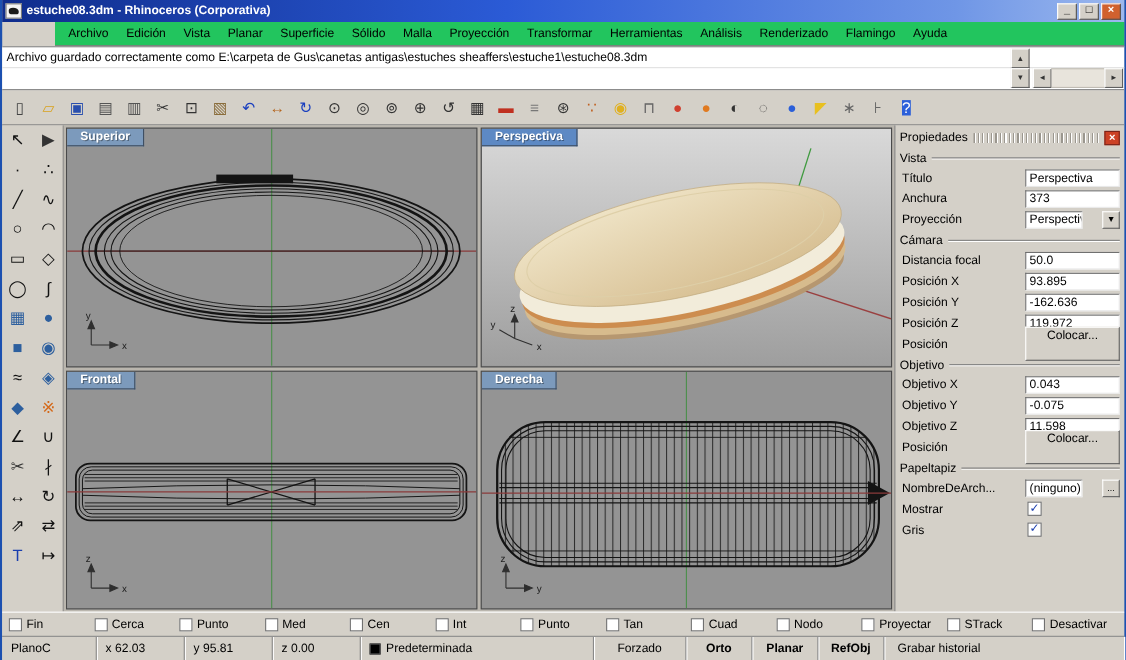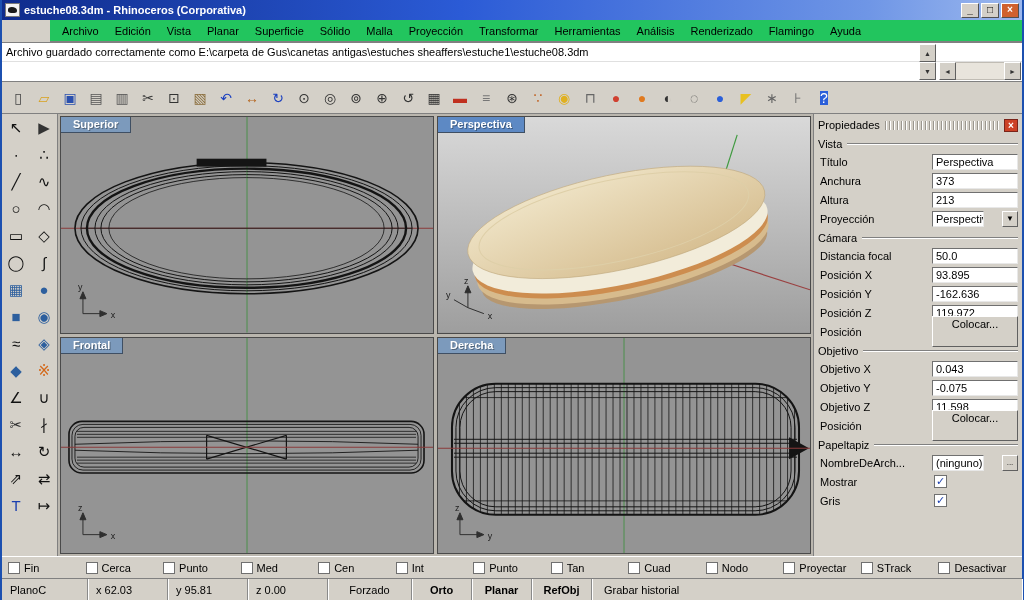--- a/index.html
+++ b/index.html
@@ -490,24 +490,20 @@
       </div>
       <div class="prow">
         <span class="plabel">Título</span>
         <span class="pvalue">Perspectiva</span>
       </div>
       <div class="prow">
         <span class="plabel">Anchura</span>
         <span class="pvalue">373</span>
       </div>
       <div class="prow">
-        <span class="plabel">Altura</span>
-        <span class="pvalue">213</span>
-      </div>
-      <div class="prow">
         <span class="plabel">Proyección</span>
         <span class="pvalue">Perspectiva</span>
         <span class="mini-btn">▼</span>
       </div>
 
       <div class="section">
         <span>Cámara</span>
           <span class="rule"></span>
       </div>
       <div class="prow">
@@ -639,20 +635,24 @@
         <span class="oscheck"></span>
         <span class="oslabel">Desactivar</span>
       </span>
     </div>
 
   <div class="statusbar">
     <span class="seg seg-cplane">PlanoC</span>
     <span class="seg seg-coord">x 62.03</span>
     <span class="seg seg-coord">y 95.81</span>
     <span class="seg seg-coord">z 0.00</span>
+    <span class="seg seg-layer">
+      <span class="swatch"></span>
+      <span>Predeterminada</span>
+    </span>
     <span class="seg seg-forzado">Forzado</span>
     <span class="seg seg-toggle bold">Orto</span>
     <span class="seg seg-toggle bold">Planar</span>
     <span class="seg seg-toggle bold">RefObj</span>
     <span class="seg seg-last">Grabar historial</span>
   </div>
 
 </div>
 
 </body></html>

